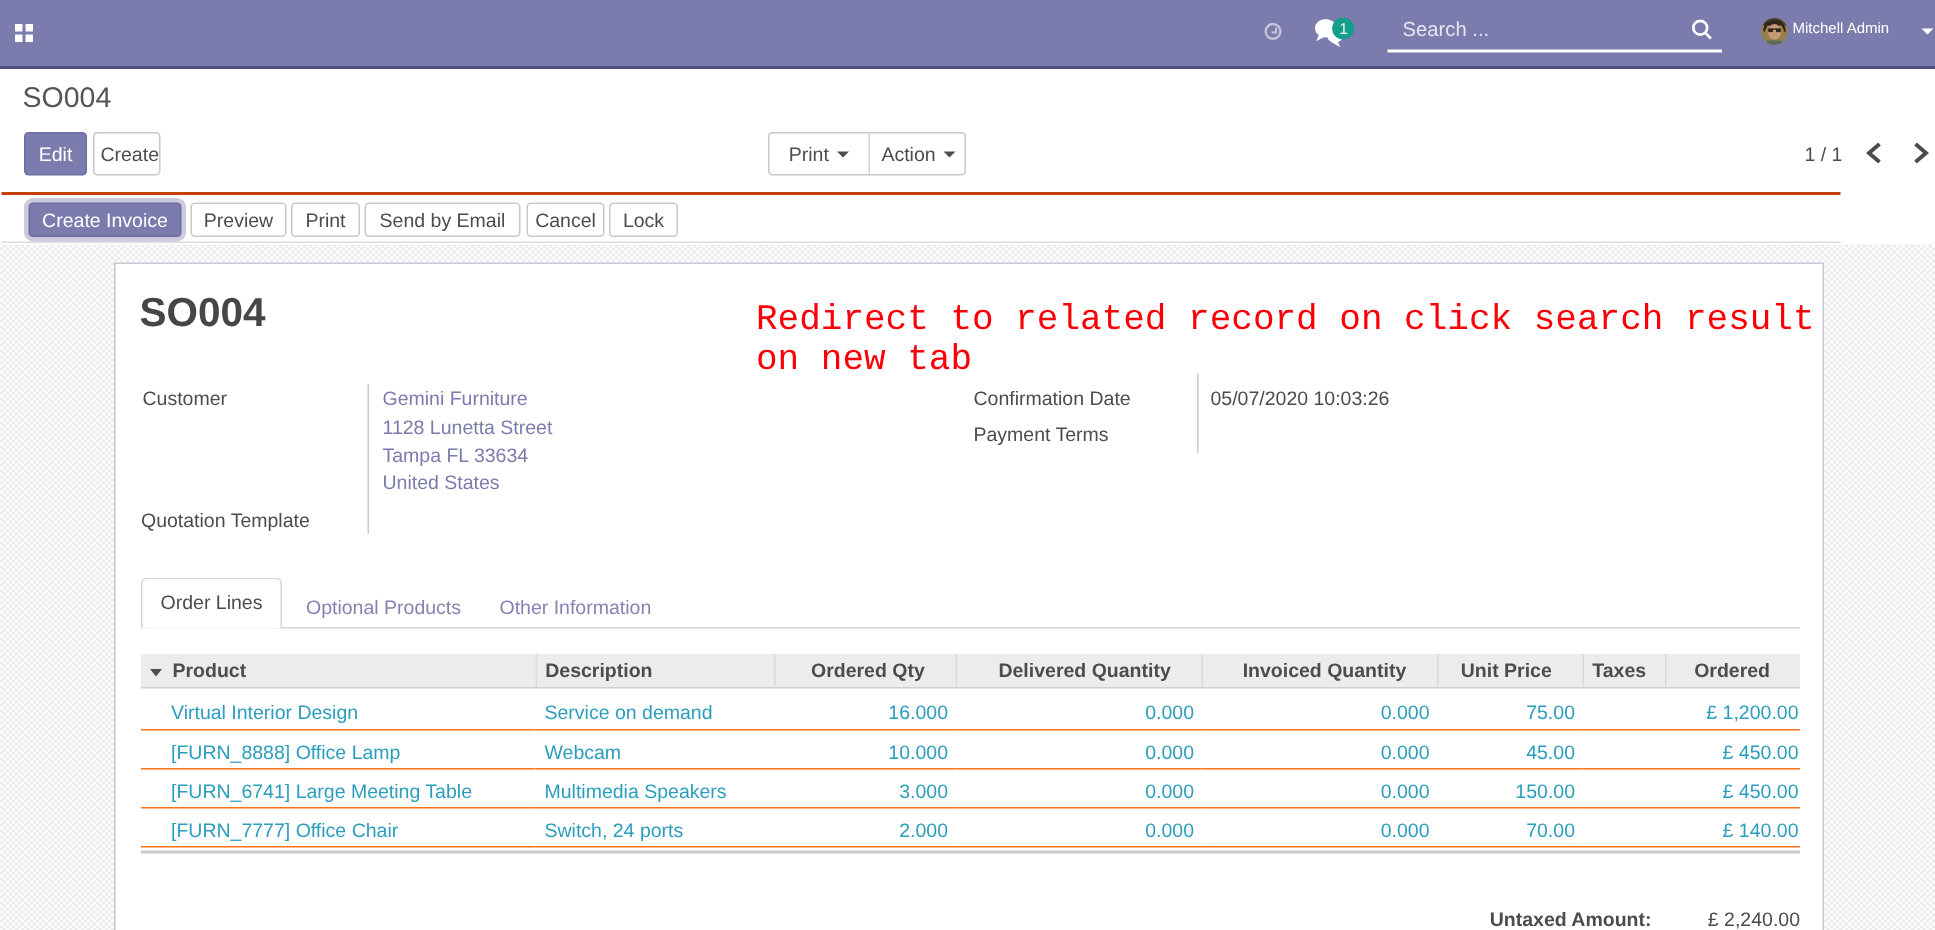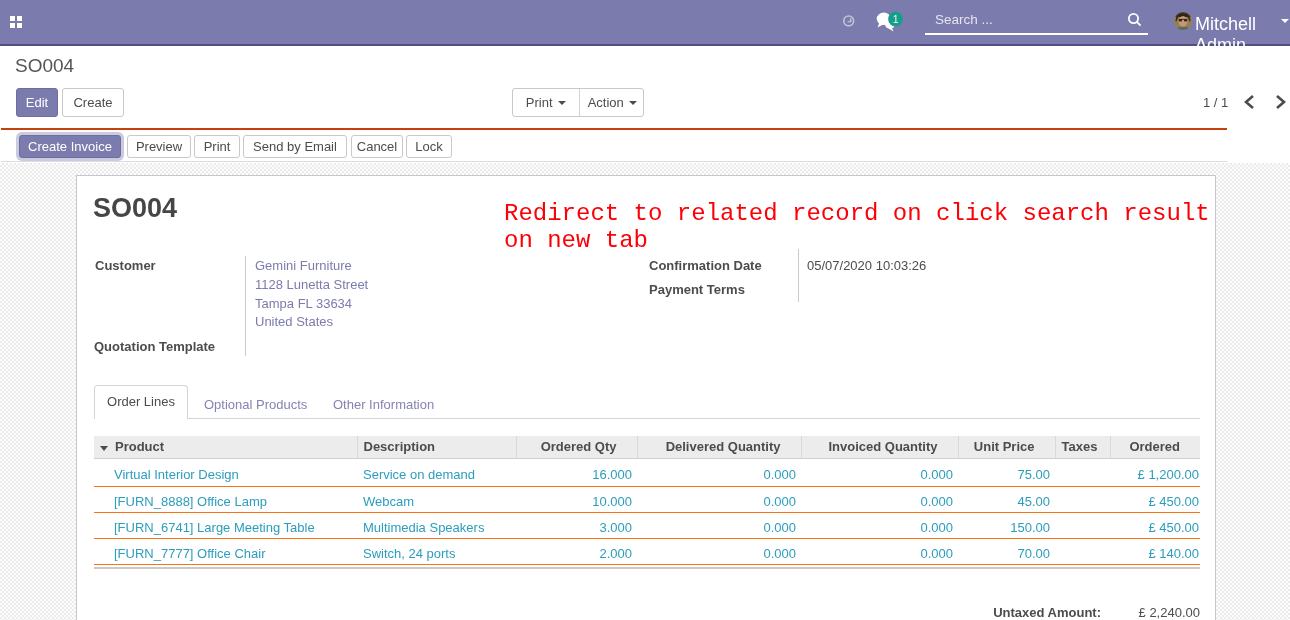--- a/index.html
+++ b/index.html
@@ -5,37 +5,37 @@
 * { margin:0; padding:0; box-sizing:border-box; }
 html,body { width:1290px; height:620px; }
 body { font-family:"Liberation Sans",sans-serif; font-size:13px; color:#4c4c4c; background:#fff; position:relative; overflow:hidden; }
 .abs { position:absolute; }
 
 #nav { left:0; top:0; width:1290px; height:46px; background:#7c7bad; border-bottom:2px solid #514f86; }
 #nav .grid { left:10px; top:16px; width:13px; height:12px; }
 #nav .grid i { position:absolute; width:5px; height:5px; background:#fff; }
 #search-line { left:925px; top:33px; width:223px; height:2px; background:#fff; }
 #search-ph { left:935px; top:12px; color:rgba(255,255,255,0.8); font-size:13.5px; }
-#username { left:1195px; top:14px; color:#fff; font-size:18px; }
+#username { left:1195px; top:14px; color:#fff; font-size:10px; }
 .caret-down { display:inline-block; width:0; height:0; border-left:4px solid transparent; border-right:4px solid transparent; border-top:4px solid #fff; }
 
 #breadcrumb { left:15px; top:55px; font-size:19px; color:#555; }
 .btn { position:absolute; height:29px; border-radius:3px; font-size:13px; text-align:center; line-height:27px; }
 .btn-primary { background:#7c7bad; border:1px solid #6e6da2; color:#fff; }
 .btn-white { background:#fff; border:1px solid #c8c8c8; color:#4c4c4c; }
 #pager { left:1203px; top:95px; font-size:13px; color:#4c4c4c; }
 
 #statusrow { left:1px; top:128px; width:1226px; height:34px; background:#fff; border-top:2px solid #c2410c; border-bottom:1px solid #dcdcdc; }
 .sbtn { position:absolute; top:5px; height:23px; border-radius:3px; font-size:13px; text-align:center; line-height:21px; }
 .sbtn-white { background:#fff; border:1px solid #c9c9c9; color:#4c4c4c; }
 
 #content { left:0; top:163px; width:1290px; height:457px;
   background:conic-gradient(#ebebeb 25%, #fdfdfd 0 50%, #ebebeb 0 75%, #fdfdfd 0); background-size:4px 4px; }
 #sheet { left:76px; top:175px; width:1140px; height:500px; background:#fff; border:1px solid #c6c6d2; }
-#sheet .label { position:absolute; font-weight:bold; color:#4c4c4c; }
+#sheet .label { position:absolute; font-weight:normal; color:#4c4c4c; }
 #sheet .pval { position:absolute; color:#7c7bad; }
 .vline { position:absolute; width:1px; background:#cacaca; }
 
 .tabtxt { position:absolute; top:394px; font-size:13px; }
 
 #olTable { position:absolute; left:94px; top:436px; width:1106px; border-collapse:collapse; table-layout:fixed; font-size:13px; }
 #olTable th { height:22px;  background:#ececec; font-weight:bold; color:#4c4c4c; border-bottom:1px solid #cfcfcf; border-left:1px solid #d9d9d9; text-align:left; font-size:13px; padding:0; }
 #olTable th:first-child { border-left:none; }
 #olTable td { height:26px; padding-top:5px !important; border-bottom:1px solid #f97316; color:#2b9dbd; padding:0; }
 #olTable th.tr, #olTable td.tr, .tr { text-align:right; }
@@ -94,21 +94,21 @@
       <rect x="10" y="7.2" width="3.2" height="2.2" fill="#32281e"></rect>
       <line x1="5" y1="7.4" x2="13" y2="7.4" stroke="#241c12" stroke-width="0.8"></line>
     </g>
   </svg>
   <div class="abs" id="username">Mitchell Admin</div>
   <span class="abs caret-down" style="left:1281px;top:19px"></span>
 </div>
 
 <div class="abs" id="breadcrumb">SO004</div>
 <div class="btn btn-primary" style="left:16px;top:88px;width:42px;">Edit</div>
-<div class="btn btn-white" style="left:62px;top:88px;width:62px;">Create</div>
+<div class="btn btn-white" style="left:62px;top:88px;width:45px;text-align:right;">Create</div>
 
 <div class="abs" style="left:512px;top:88px;width:132px;height:29px;border:1px solid #c8c8c8;border-radius:3px;background:#fff">
   <div class="abs" style="left:66px;top:0;width:1px;height:27px;background:#d4d4d4"></div>
   <div class="abs" style="left:0;top:0;width:66px;text-align:center;line-height:27px">Print <span class="caret-down" style="border-top-color:#4c4c4c;margin-left:2px;vertical-align:2px"></span></div>
   <div class="abs" style="left:67px;top:0;width:65px;text-align:center;line-height:27px">Action <span class="caret-down" style="border-top-color:#4c4c4c;margin-left:2px;vertical-align:2px"></span></div>
 </div>
 <div class="abs" id="pager">1 / 1</div>
 <svg class="abs" style="left:1243px;top:95px" width="44" height="14" viewBox="0 0 44 14">
   <polyline points="10,1 3,7 10,13" fill="none" stroke="#4c4c4c" stroke-width="2.6"></polyline>
   <polyline points="34,1 41,7 34,13" fill="none" stroke="#4c4c4c" stroke-width="2.6"></polyline>

